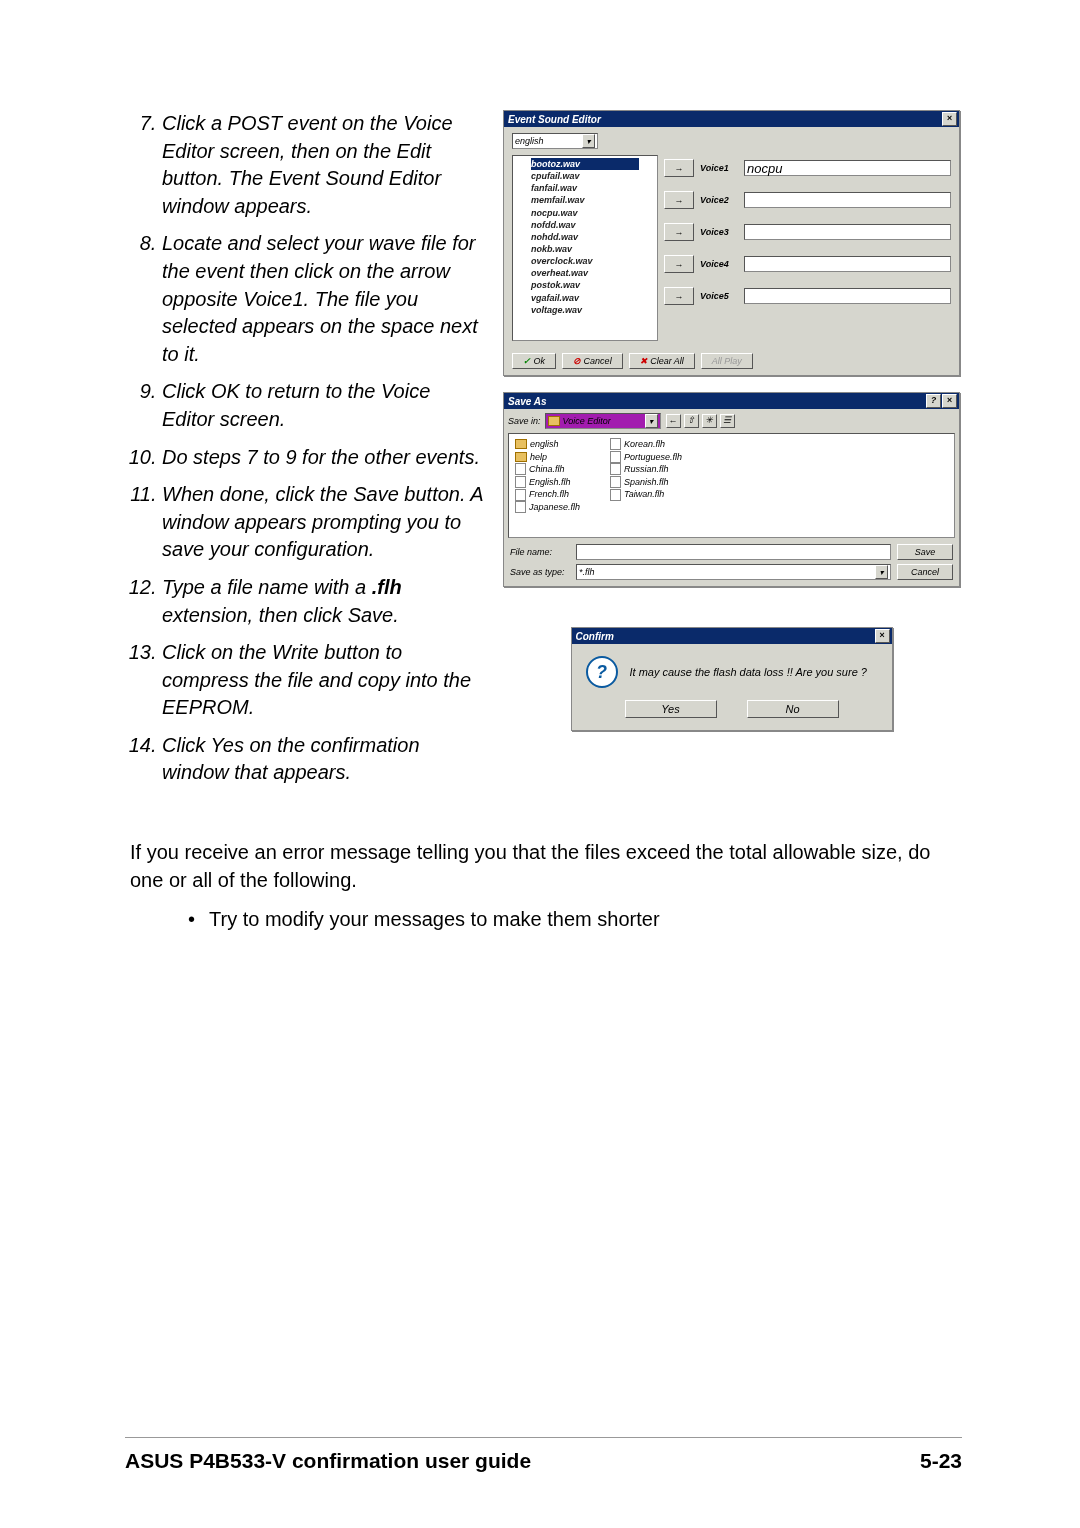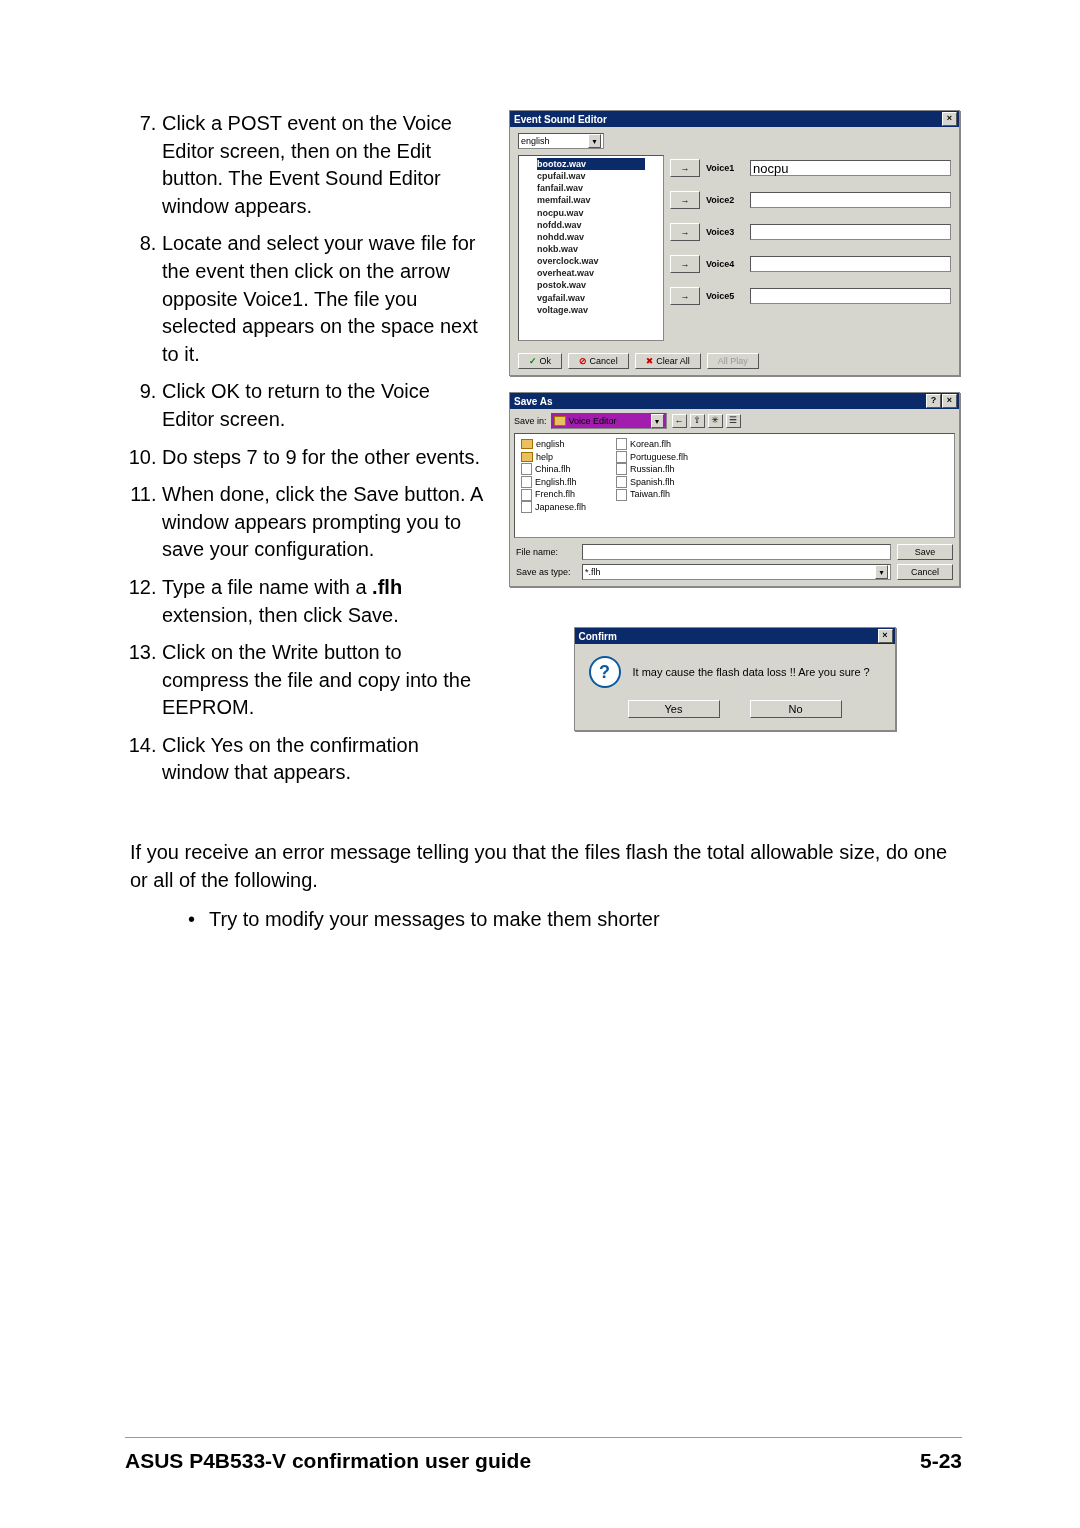--- a/index.html
+++ b/index.html
@@ -11,21 +11,22 @@
     height: 1528px;
     position: relative;
     box-sizing: border-box;
   }
   .page {
     padding: 110px 120px 0 130px;
     box-sizing: border-box;
   }
   .two-col {
     display: flex;
-    gap: 24px;
+    gap: 18px;
+    font-style: italic;
   }
   .left {
     flex: 0 0 355px;
   }
   .right {
     flex: 1;
   }
   ol.steps {
     margin: 0;
     padding: 0 0 0 32px;
@@ -363,21 +364,21 @@
             </div>
           <div class="winbtn">
               <span>No</span>
             </div>
         </div>
       </div>
 
     </div>
   </div>
 
-  <p class="para">If you receive an error message telling you that the files flash the total allowable size, do one or all of the following.</p>
+  <p class="para">If you receive an error message telling you that the files exceed the total allowable size, do one or all of the following.</p>
   <ul class="bullets">
     <li>Try to modify your messages to make them shorter</li>
   </ul>
 </div>
 
 <hr class="footer-rule">
 <div class="footer">
   <span>ASUS P4B533-V confirmation user guide</span>
   <span>5-23</span>
 </div>

